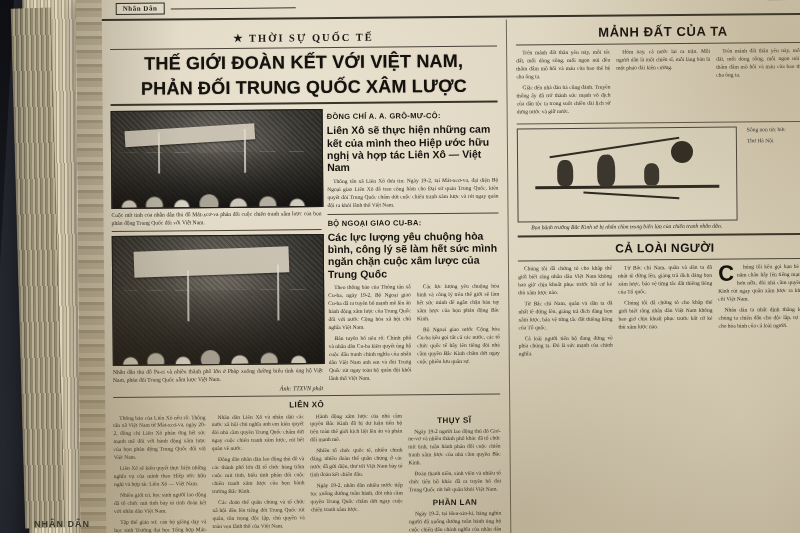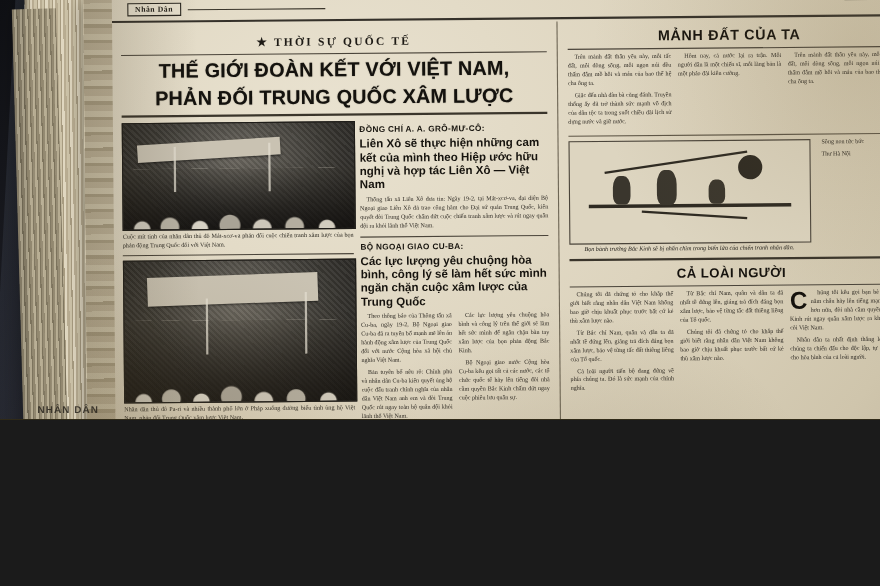--- a/index.html
+++ b/index.html
@@ -1,21 +1,21 @@
 <!DOCTYPE html>
 <html><head>
 <meta charset="utf-8">
 <style>
   html,body{margin:0;padding:0;}
   body{
     width:800px;height:533px;overflow:hidden;
     background:#1b1b1b;
     font-family:"Liberation Serif", serif;
   }
-  #scene{position:relative;width:800px;height:381px;overflow:hidden;background:#eab308;}
+  #scene{position:relative;width:800px;height:533px;overflow:hidden;background:#3b82f6;}
 
   
   .desk{position:absolute;inset:0;background:
       linear-gradient(135deg,#0f1014 0%,#202128 35%,#15161b 100%);}
   .desk-sheen{position:absolute;left:0;top:0;width:150px;height:533px;
     background:linear-gradient(100deg,rgba(90,100,120,.25),rgba(10,10,12,.0) 70%);
     transform:skewX(-3deg);}
 
   
   .book{

